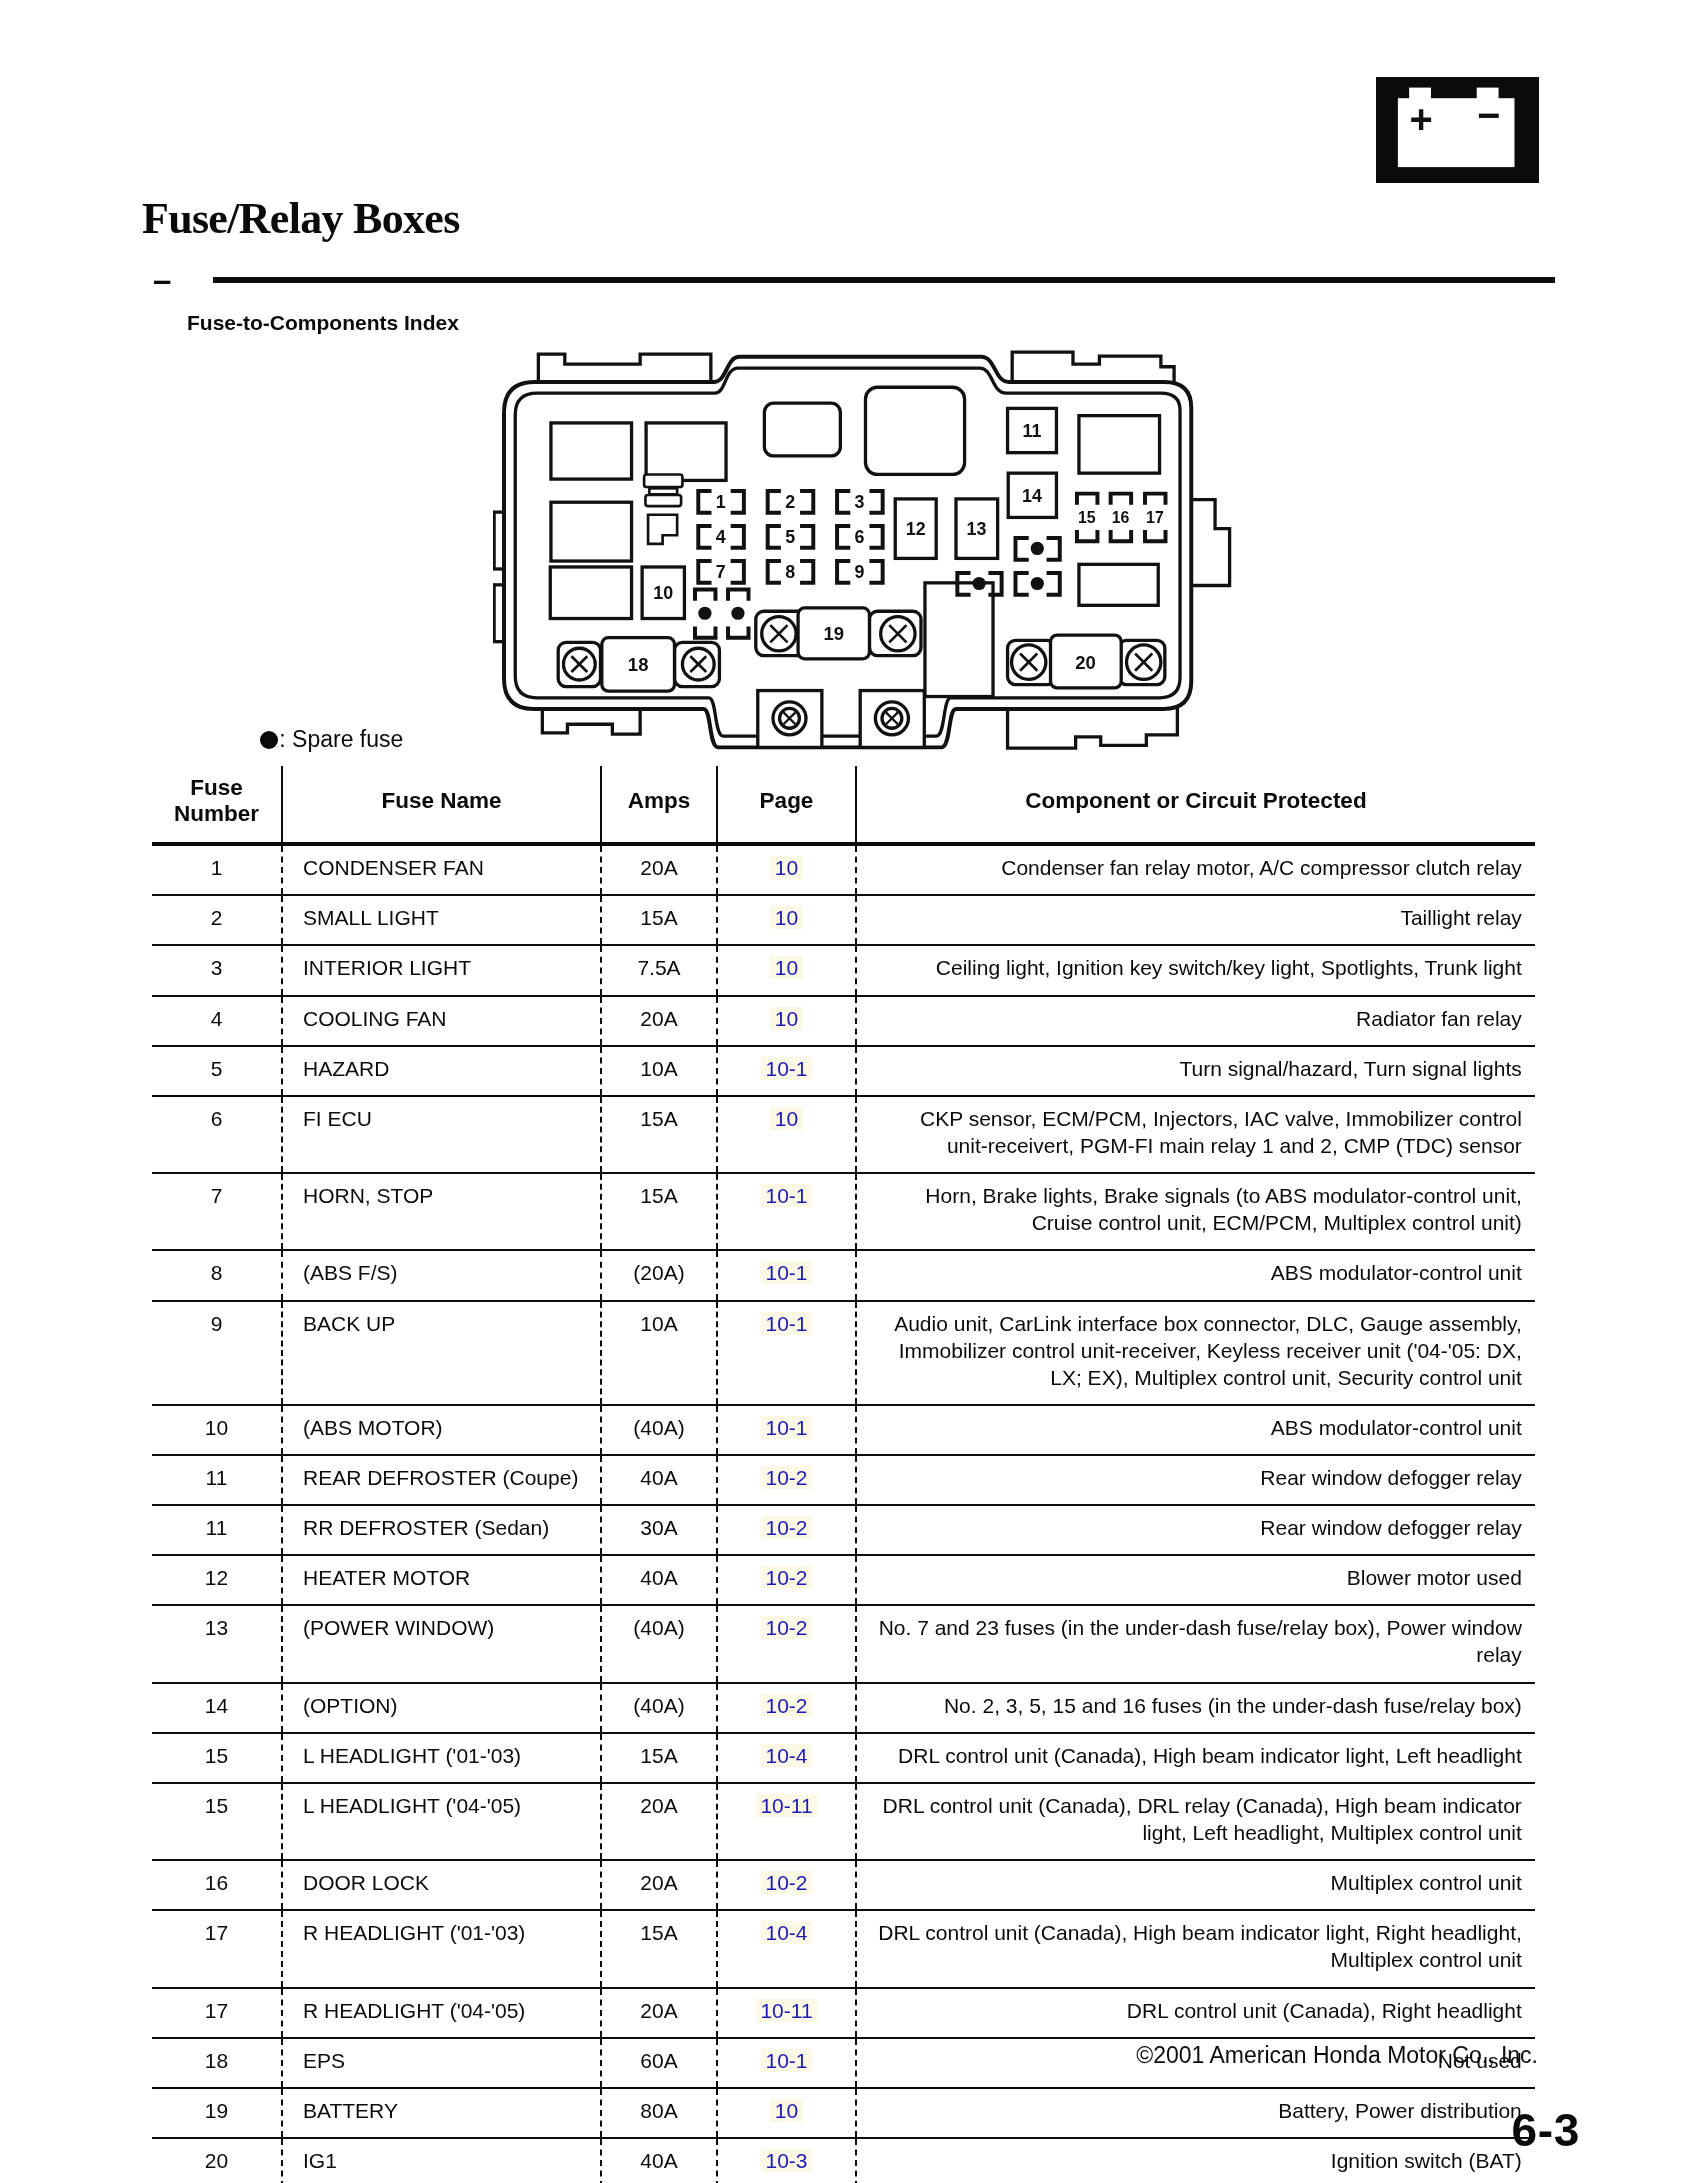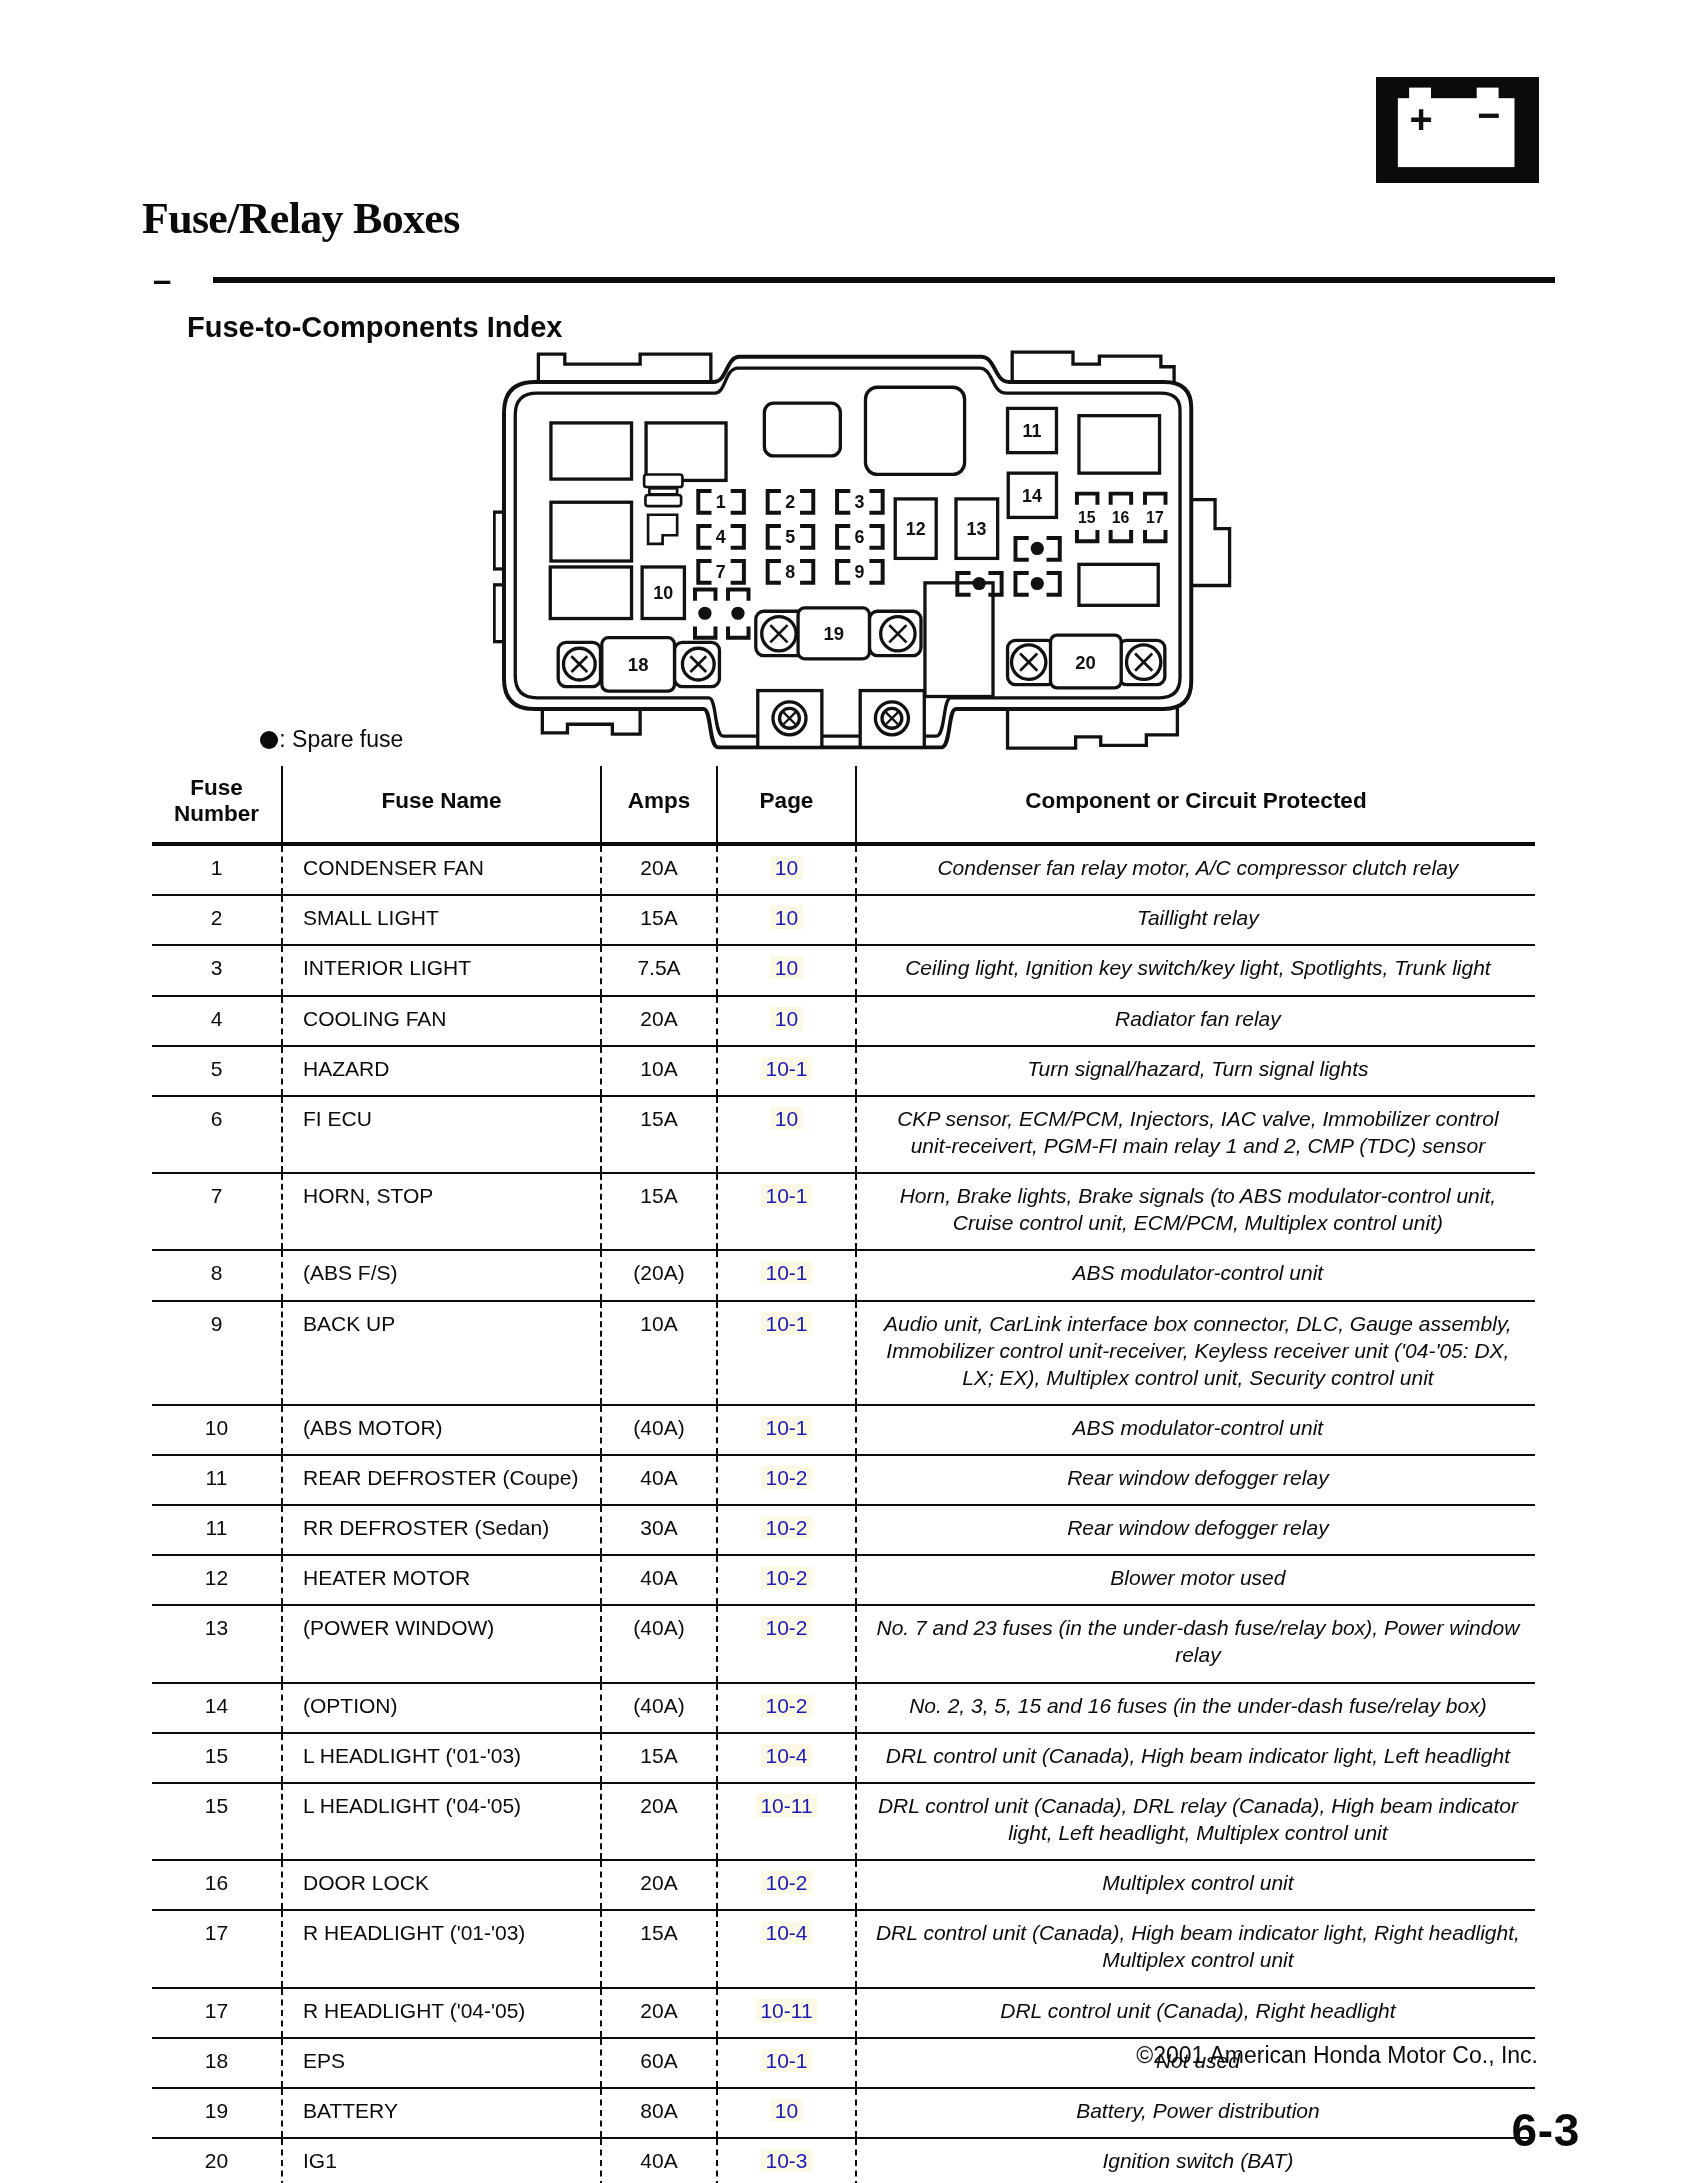--- a/index.html
+++ b/index.html
@@ -8,21 +8,21 @@
   .page {
     position:relative; width:1687px; height:2183px;
     background:#ffffff; color:#0b0b0b; overflow:hidden; margin:0 auto;
   }
   .battery { position:absolute; left:1376px; top:77px; width:163px; height:106px; }
   .title { position:absolute; left:142px; top:193px; font-size:44px; font-weight:bold; letter-spacing:-0.7px;font-family:Liberation Serif, serif; }
   .subtitle-row { position:absolute; left:153px; top:263px; width:1403px; display:flex; align-items:center; }
   .subtitle-dash { font-size:33px; font-weight:bold; margin-right:17px; line-height:1; }
   .subtitle { font-size:37px; font-weight:bold; letter-spacing:-0.7px; white-space:nowrap; }
   .subtitle-rule { flex:1 1 auto; height:6px; background:#0b0b0b; margin-left:25px; margin-right:1.3px; }
-  .index-title { position:absolute; left:187px; top:311px; font-size:29px; font-weight:bold; }
+  .index-title { position:absolute; left:187px; top:311px; font-size:21px; font-weight:bold; }
   .diagram { position:absolute; left:493px; top:339px; width:741px; height:415px; }
   .legend { position:absolute; left:260px; top:726px; font-size:23px; font-weight:normal; display:flex; align-items:center; }
   .legend-dot { display:inline-block; width:18px; height:18px; border-radius:50%; background:#0b0b0b; margin-right:1.3px; }
 
   table.fuse-table { position:absolute; left:152px; top:766px; width:1383px; border-collapse:collapse; table-layout:fixed; }
   .fuse-table col.c-num  { width:130px; }
   .fuse-table col.c-name { width:319px; }
   .fuse-table col.c-amps { width:116px; }
   .fuse-table col.c-page { width:139px; }
   .fuse-table col.c-comp { width:679px; }
@@ -32,21 +32,21 @@
   }
   .fuse-table th + th { border-left:2.6px solid #0b0b0b; }
   .fuse-table td {
     font-size:21px; line-height:27px; vertical-align:top;
     padding:8px 2.6px 13.2px;
   }
   .fuse-table td + td { border-left:2.6px dashed #0b0b0b; }
   .fuse-table tbody tr + tr td { border-top:2.6px solid #0b0b0b; }
   .td-center { text-align:center; }
   .td-name { text-align:left; padding-left:20px !important; }
-  .td-comp { text-align:center; padding-left:17px !important; padding-right:13.2px !important;font-style:italic; }
+  .td-comp { text-align:right; padding-left:17px !important; padding-right:13.2px !important; }
   .page-link { color:#1c1cb4; background:#fbf8e6; padding:0 4.6px; cursor:pointer; }
 
   .copyright { position:absolute; right:149px; top:2042px; font-size:23px; }
   .page-number { position:absolute; right:107px; top:2103px; font-size:46px; font-weight:bold; letter-spacing:0.7px; }
 
   .dlabel { font-family:"Liberation Sans", sans-serif; font-weight:bold; fill:#111; stroke:none; }
 </style>
 </head>
 <body>
 

